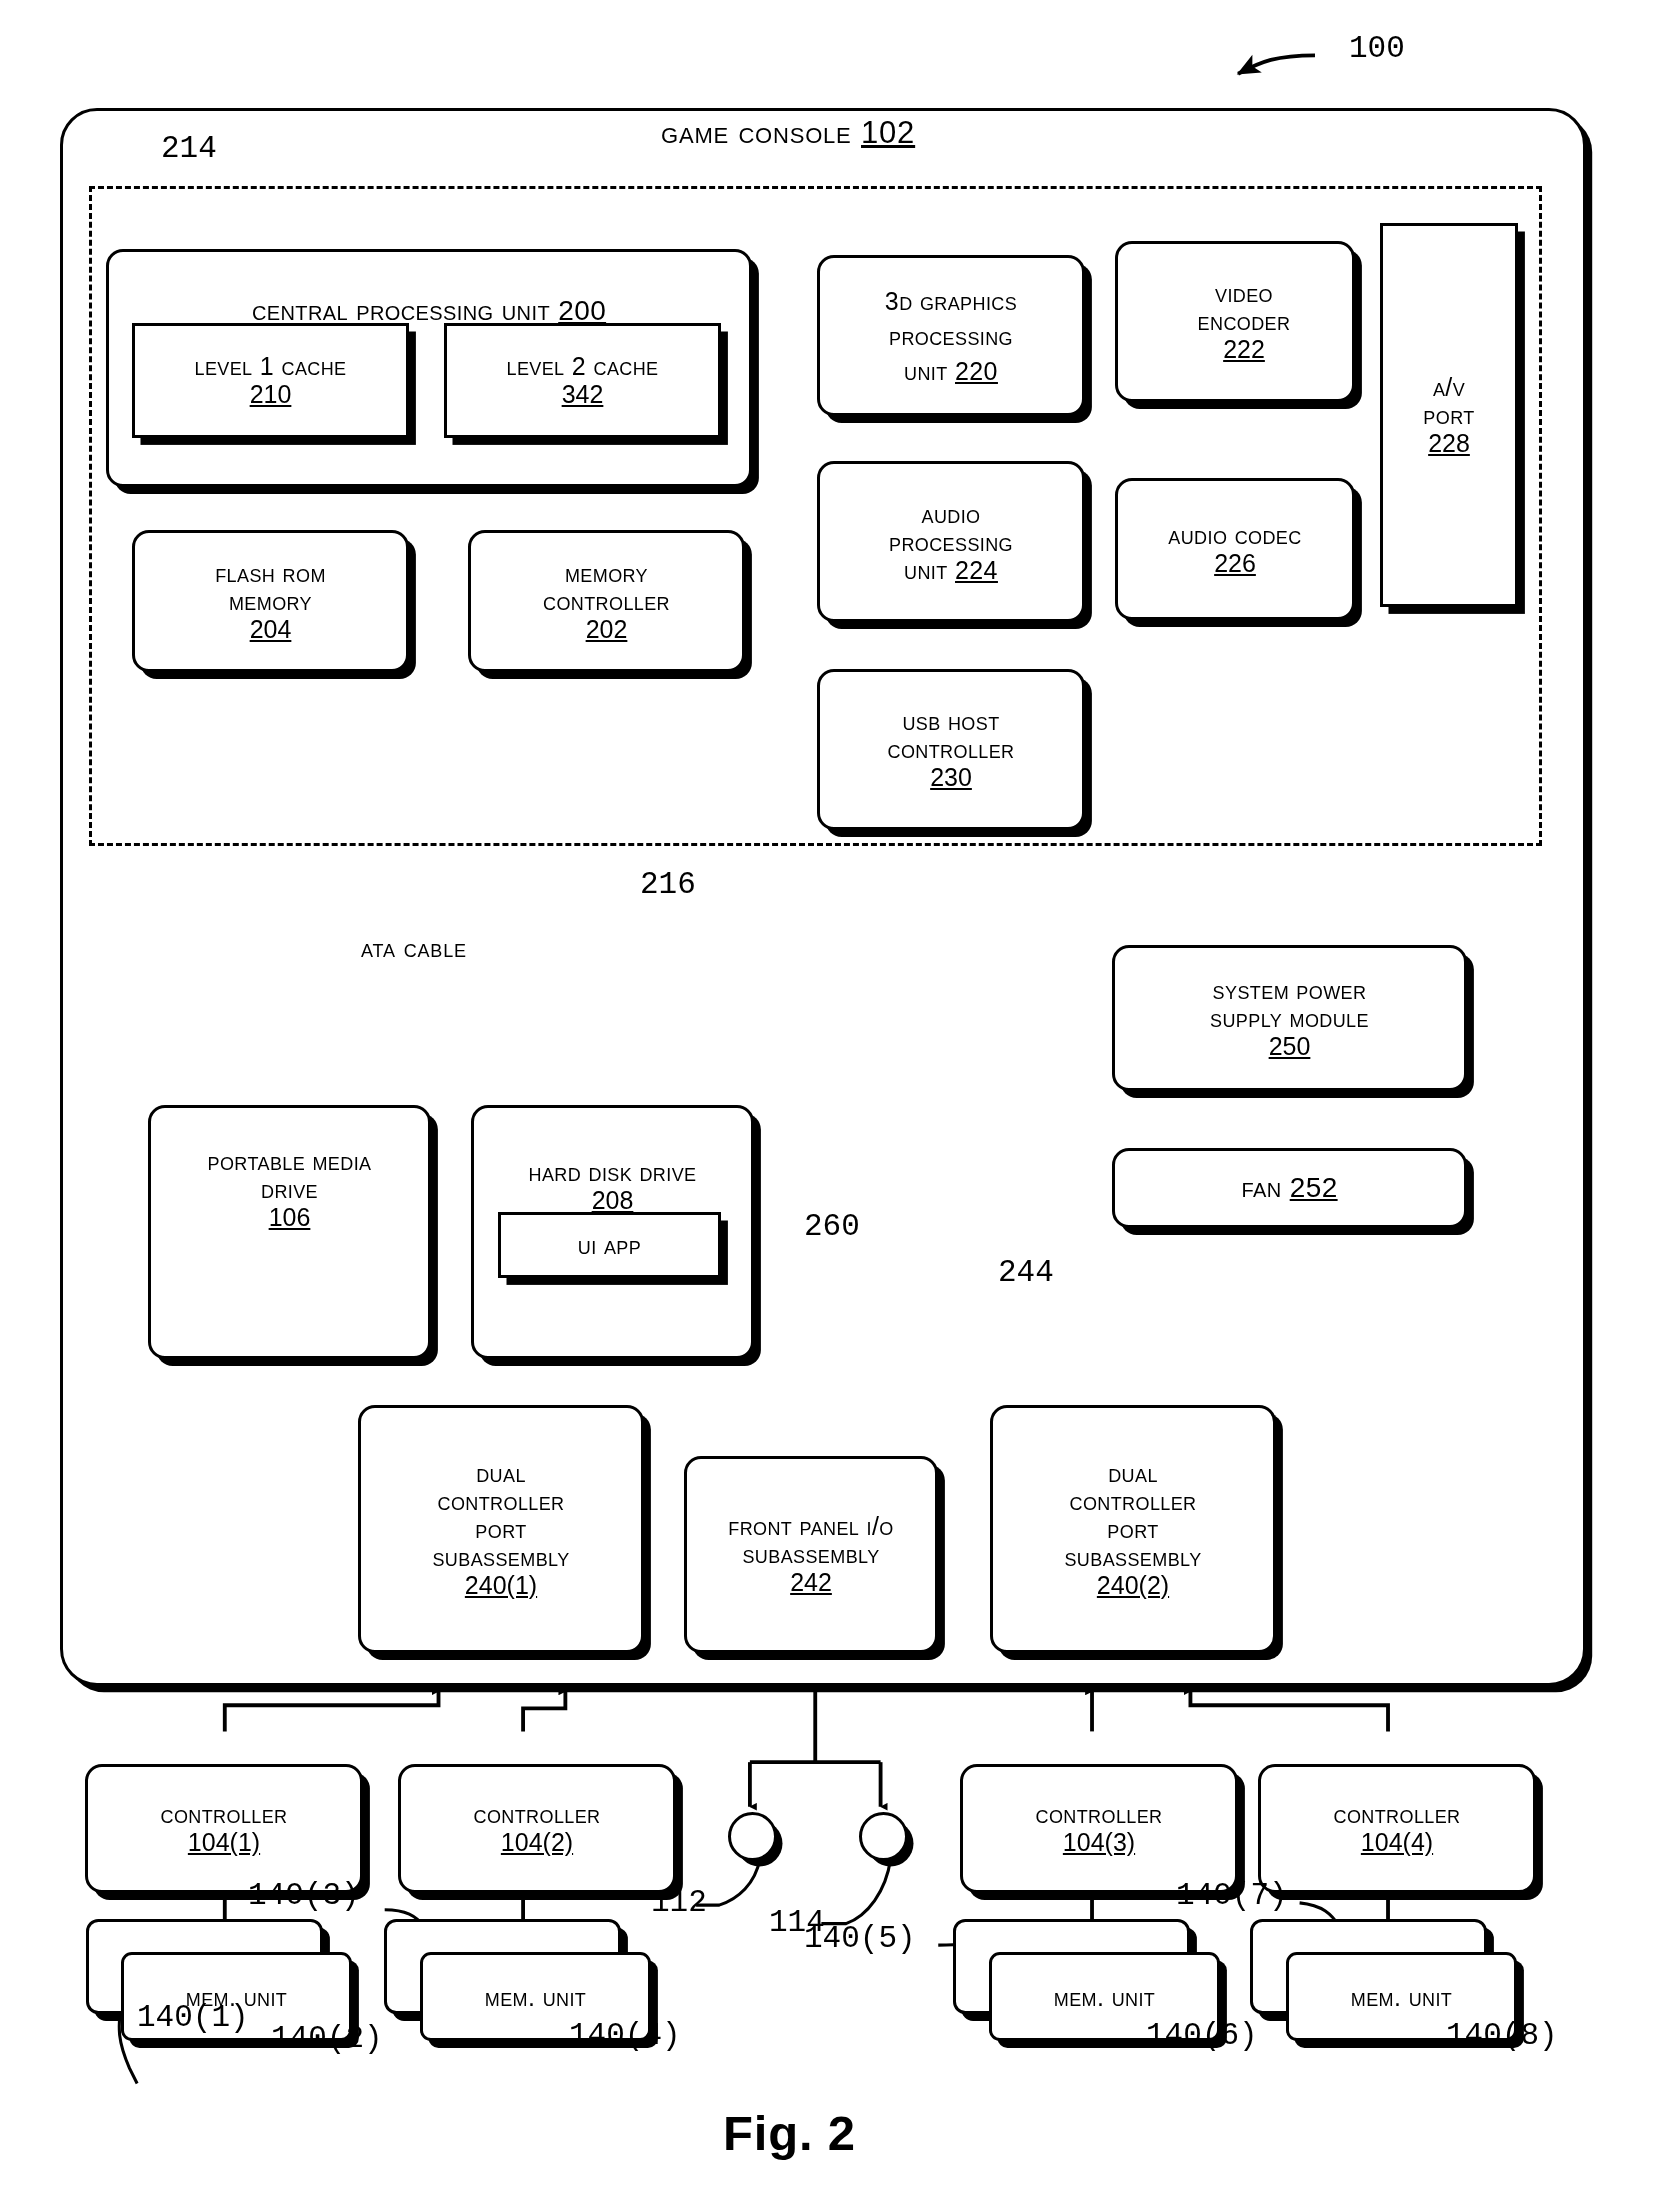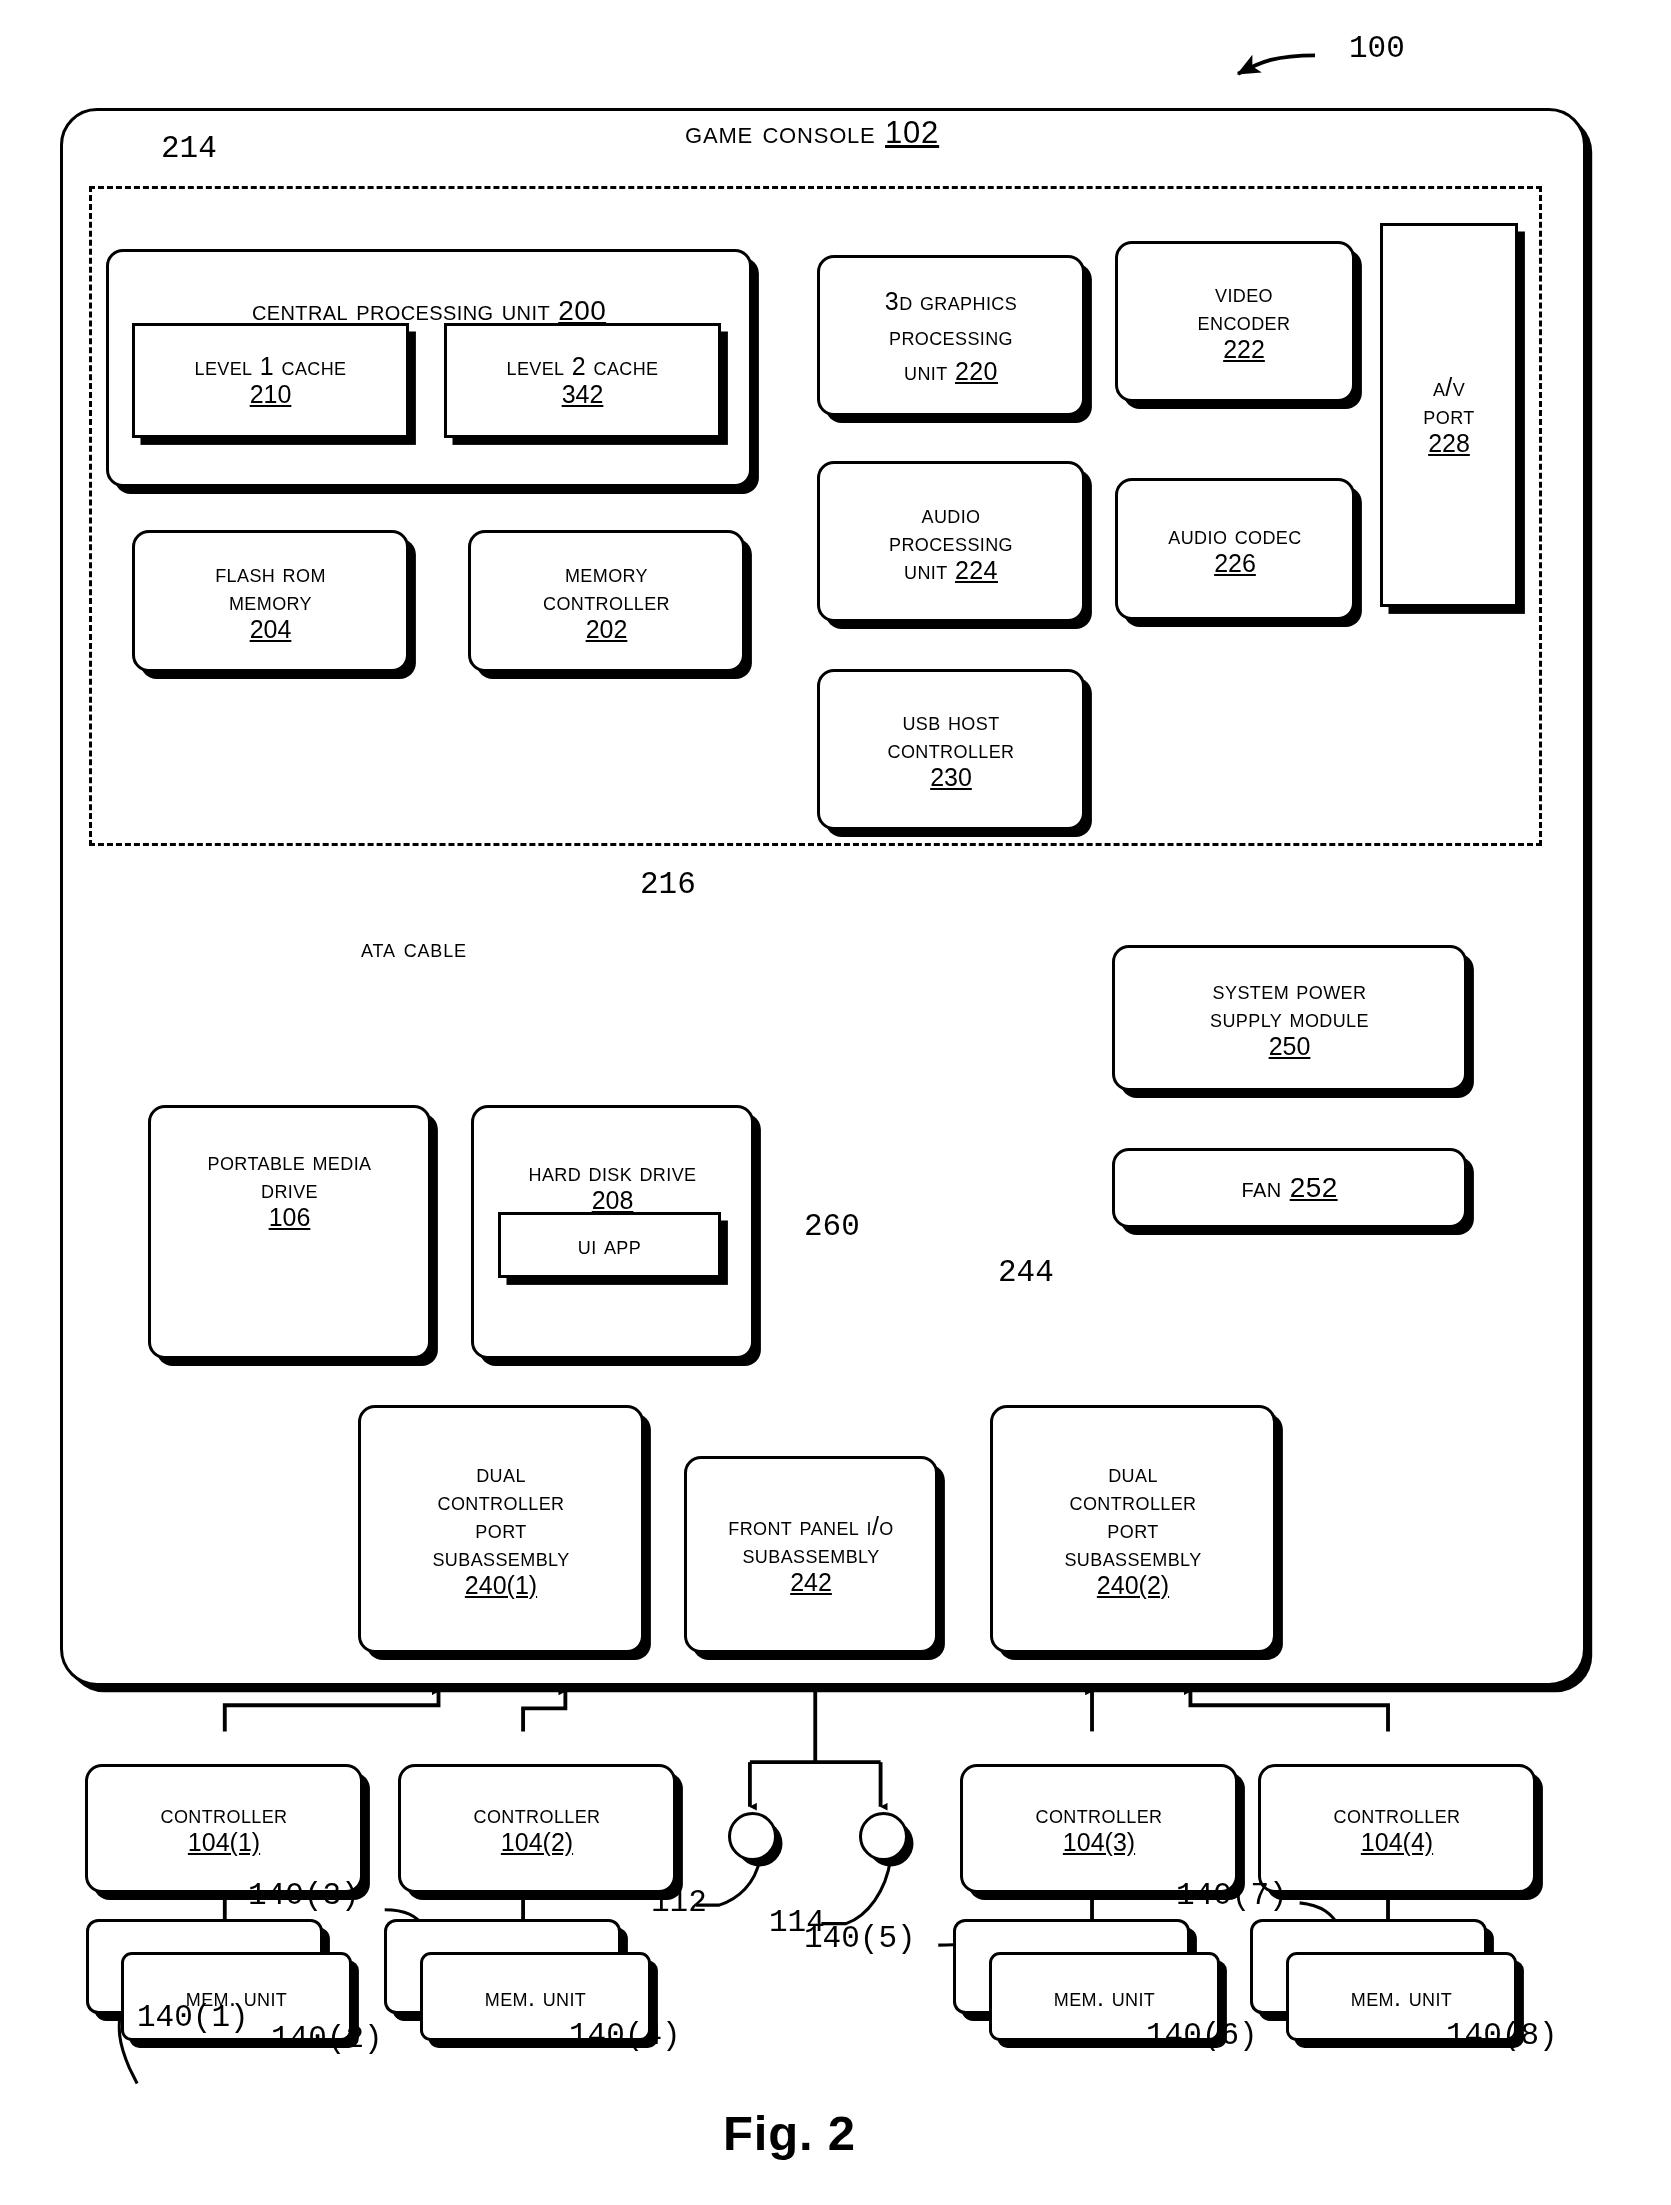--- a/index.html
+++ b/index.html
@@ -200,21 +200,21 @@
     <path d="M1690,2475 C1720,2478 1732,2490 1742,2506 L1750,2520" stroke="#000" stroke-width="4" fill="none"></path>
 
     <path d="M1818,2600 C1830,2630 1838,2640 1856,2650 L1880,2650" stroke="#000" stroke-width="4" fill="none"></path>
 
     <path d="M970,1620 C1000,1620 1008,1612 1016,1602 L1046,1602" stroke="#000" stroke-width="4" fill="none"></path>
   </svg>
 
   <div id="console-shell"></div>
   <div id="dashed-region"></div>
 
-  <div class="title" style="left:661px; top:115px;margin-left:24px;">
+  <div class="title" style="left:661px; top:115px;">
     <span>Game Console</span>
     <span class="num">102</span>
   </div>
 
   <div class="refnum" style="left:1349px; top:31px;">100</div>
   <div class="refnum" style="left:161px; top:131px;">214</div>
   <div class="refnum" style="left:640px; top:867px;">216</div>
   <div class="refnum" style="left:998px; top:1255px;">244</div>
   <div class="refnum" style="left:804px; top:1209px;">260</div>
 

